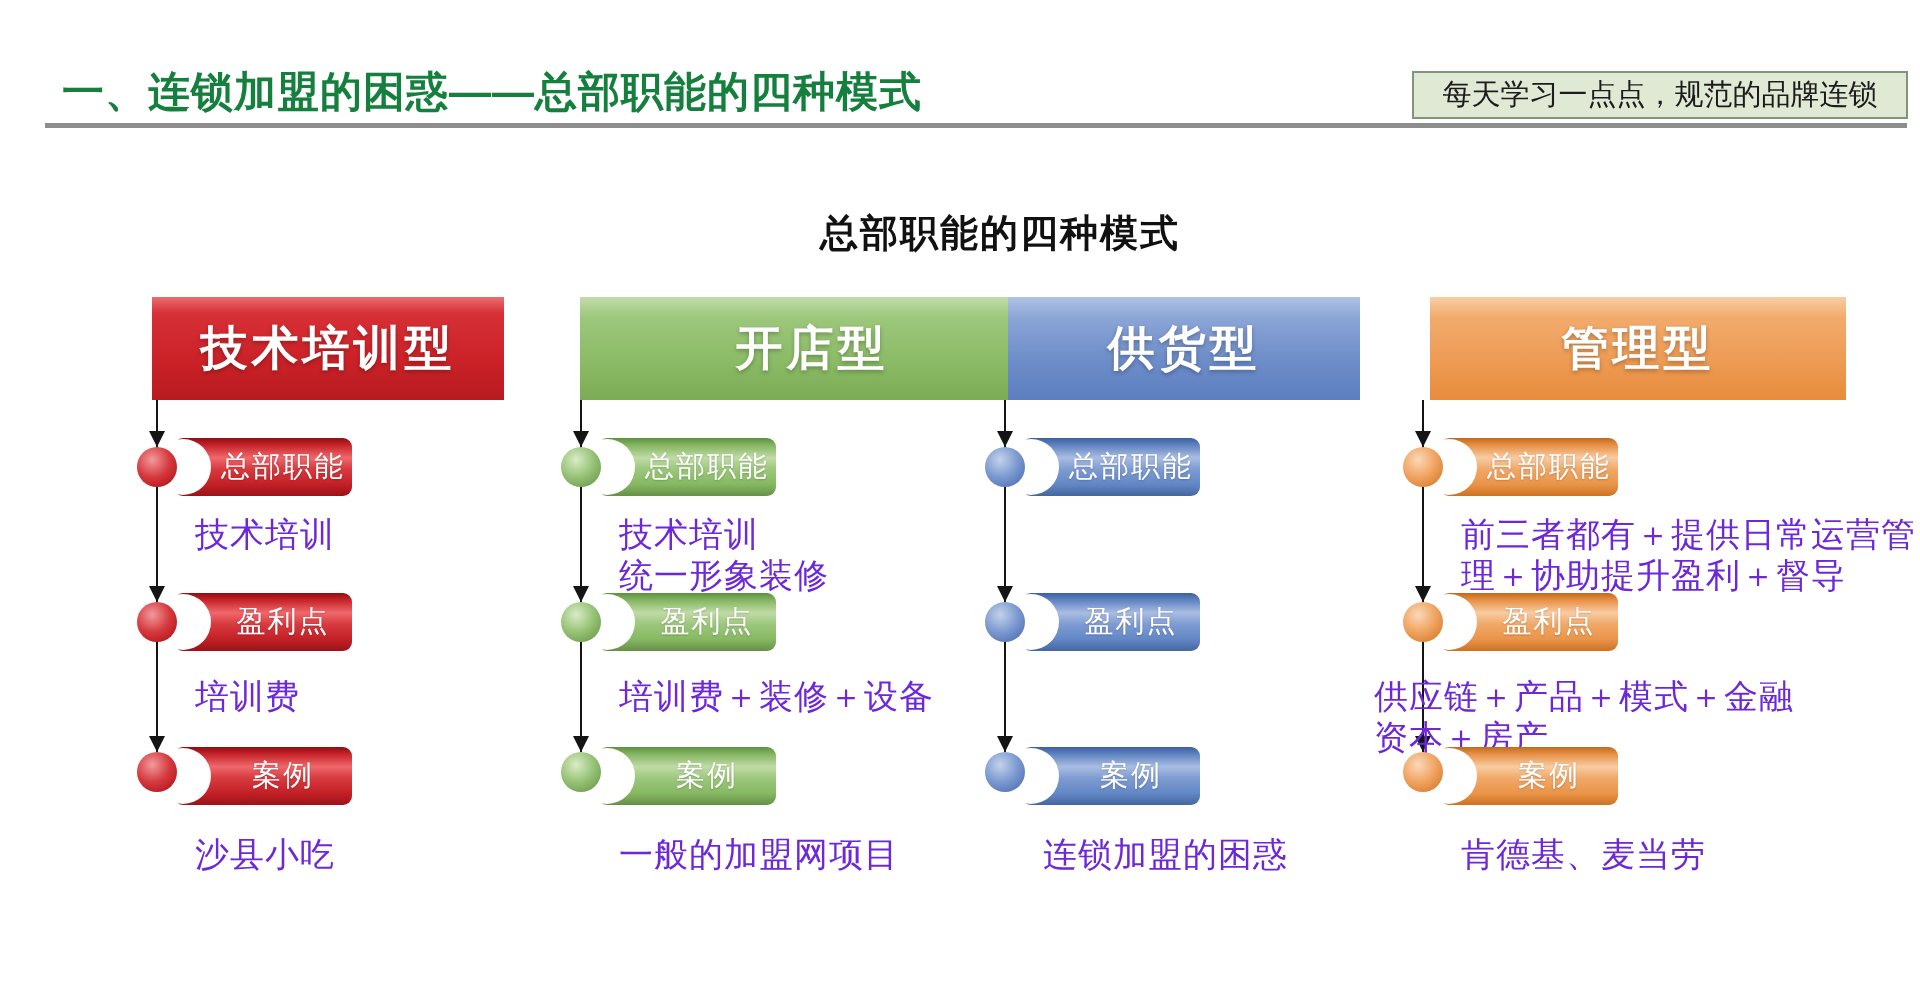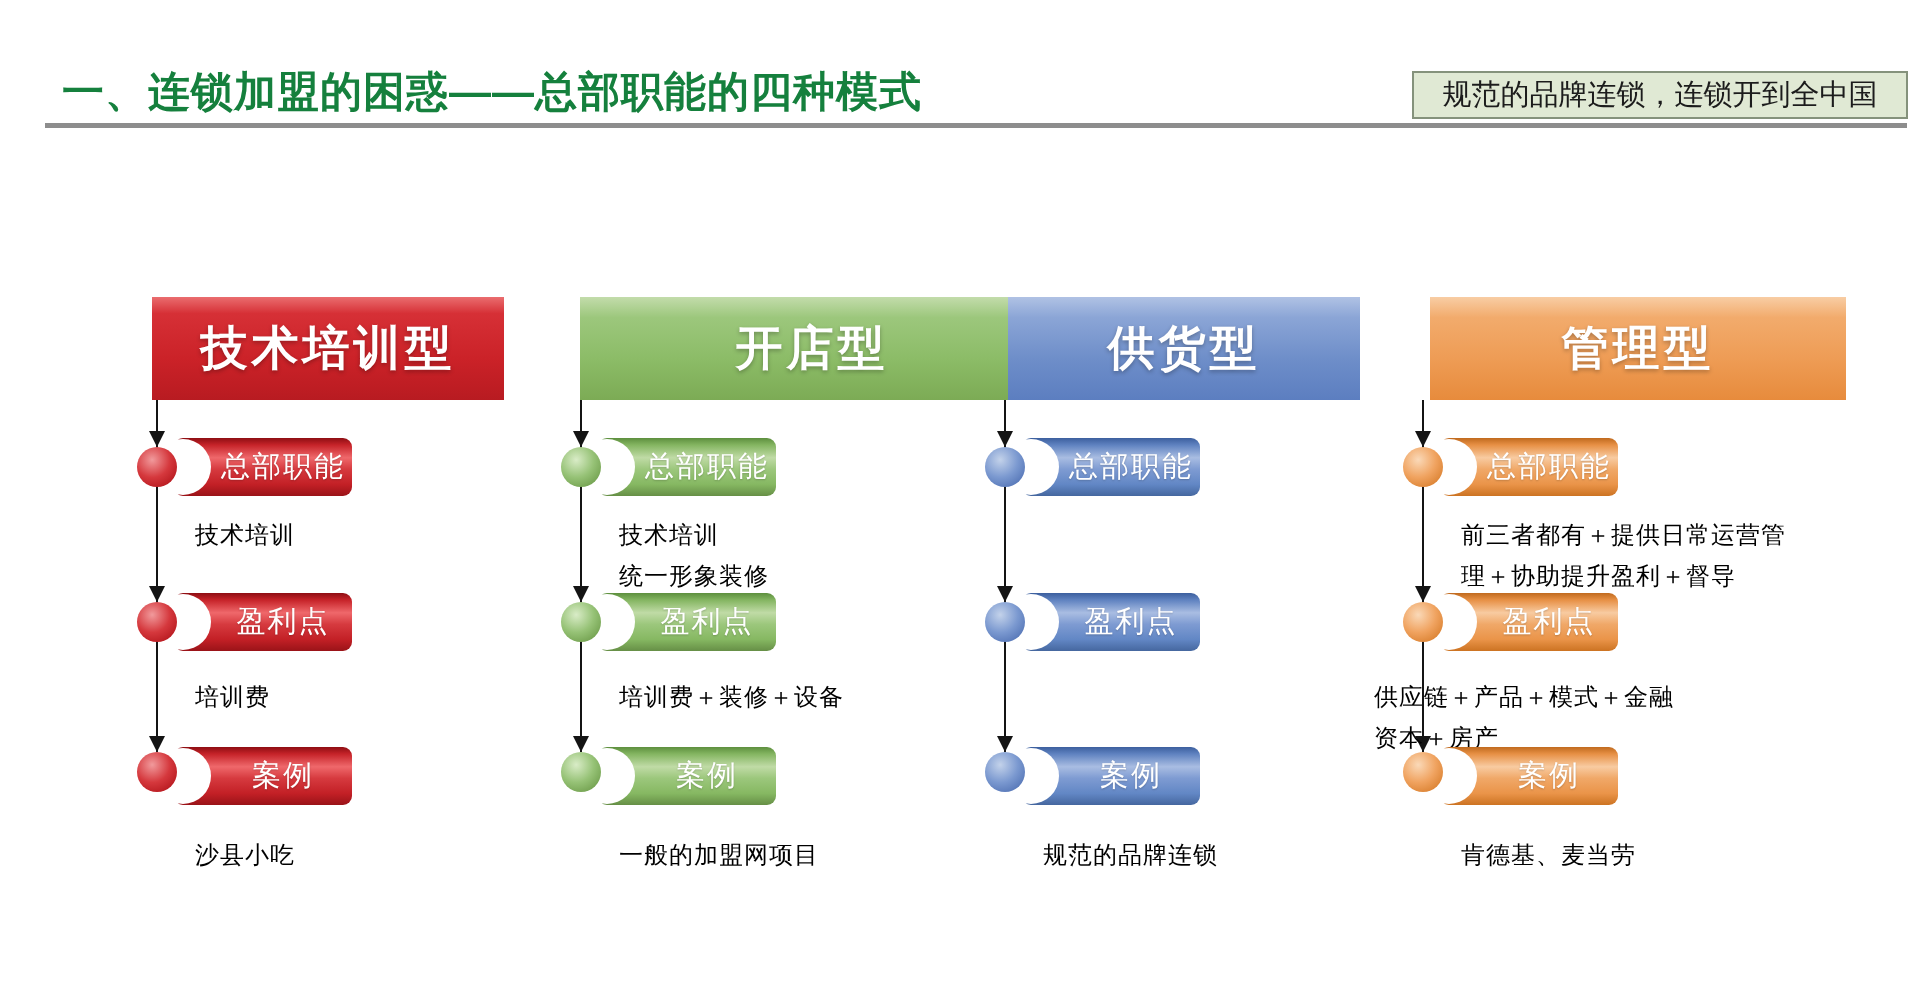--- a/index.html
+++ b/index.html
@@ -63,33 +63,34 @@
   .pill.blue   { background:linear-gradient(180deg,#3c5f9e 0%,#5f82c0 12%,#a9bde2 34%,#7e9bd2 54%,#6287c5 80%,#45679f 100%); }
   .pill.orange { background:linear-gradient(180deg,#c06a1e 0%,#e79045 12%,#f8cba1 34%,#f0a868 54%,#ea9449 80%,#cc7322 100%); }
   .notch { position:absolute; width:56px; height:56px; border-radius:50%; background:#ffffff; }
   .ball  { position:absolute; width:40px; height:40px; border-radius:50%; }
   .ball.red    { background:radial-gradient(circle at 38% 32%,#f19a9c 0%,#d5383d 48%,#b5171d 85%); }
   .ball.green  { background:radial-gradient(circle at 38% 32%,#d9ecc7 0%,#96c276 48%,#6f9e4c 85%); }
   .ball.blue   { background:radial-gradient(circle at 38% 32%,#c3d2ea 0%,#7b99d0 48%,#5273b5 85%); }
   .ball.orange { background:radial-gradient(circle at 38% 32%,#fad9b8 0%,#f0a360 48%,#d97f2e 85%); }
   
   .desc {
-    position:absolute; font-size:24px; line-height:41px; color:#000000;
+    position:absolute; font-size:34px; line-height:41px; color:#6d28d9;
     white-space:pre-line; letter-spacing:1px;
   }
 </style>
 </head>
 <body>
 
 <div class="slide">
 
   <h1 class="slide-title">一、连锁加盟的困惑——总部职能的四种模式</h1>
-  <div class="badge">规范的品牌连锁，连锁开到全中国</div>
+  <div class="badge">每天学习一点点，规范的品牌连锁</div>
   <div class="rule"></div>
 
+  <div class="diagram-title">总部职能的四种模式</div>
 
   <div class="bar red" style="left:152px;width:352px">技术培训型</div>
   <div class="vline" style="left:156px"></div>
   <div class="arrowhead" style="left:149px;top:431px"></div>
   <div class="arrowhead" style="left:149px;top:586px"></div>
   <div class="arrowhead" style="left:149px;top:736px"></div>
 
   <div class="pill red" style="left:174px;top:438px">
     <span class="pill-label">总部职能</span>
   </div>
@@ -155,21 +156,21 @@
     <span class="pill-label">盈利点</span>
   </div>
   <div class="notch" style="left:1003px;top:594px"></div>
   <div class="ball blue" style="left:985px;top:602px"></div>
 
   <div class="pill blue" style="left:1022px;top:747px">
     <span class="pill-label">案例</span>
   </div>
   <div class="notch" style="left:1003px;top:748px"></div>
   <div class="ball blue" style="left:985px;top:752px"></div>
-  <div class="desc" style="left:1043px;top:834px">规范的品牌连锁</div>
+  <div class="desc" style="left:1043px;top:834px">连锁加盟的困惑</div>
 
   <div class="bar orange" style="left:1430px;width:416px">管理型</div>
   <div class="vline" style="left:1422px"></div>
   <div class="arrowhead" style="left:1415px;top:431px"></div>
   <div class="arrowhead" style="left:1415px;top:586px"></div>
   <div class="arrowhead" style="left:1415px;top:736px"></div>
 
   <div class="pill orange" style="left:1440px;top:438px">
     <span class="pill-label">总部职能</span>
   </div>

